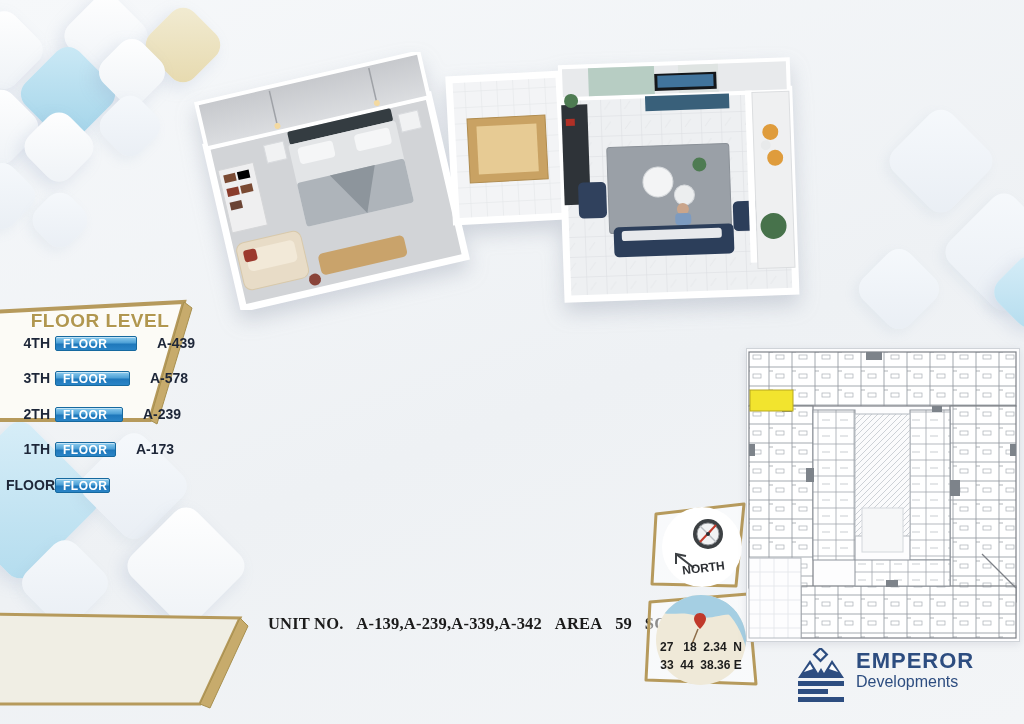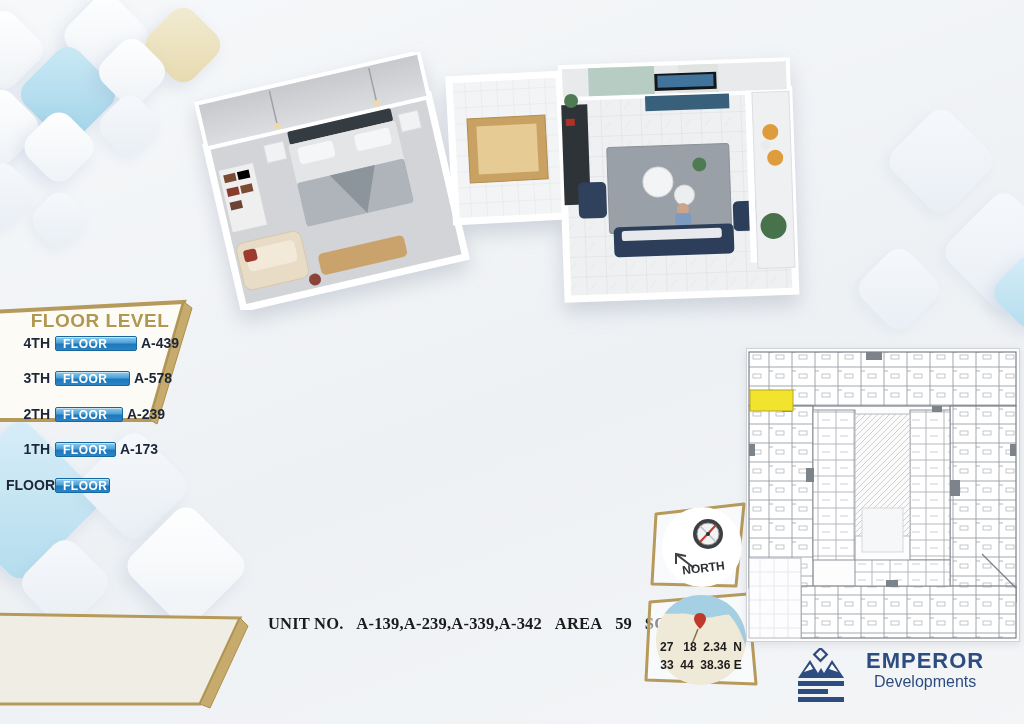--- a/index.html
+++ b/index.html
@@ -24,39 +24,39 @@
   .flm-title{position:absolute;left:16px;top:12px;width:168px;text-align:center;
              font-size:19px;font-weight:bold;letter-spacing:.5px;color:#b1974f;
              text-shadow:0 1px 0 #fff;}
   .flm-rows{position:absolute;left:6px;top:36px;width:190px;}
   .flm-row{display:flex;align-items:flex-end;height:16.5px;margin-bottom:19px;}
   .flm-level{width:44px;text-align:right;font-size:14px;font-weight:bold;color:#1d2638;padding-right:5px;}
   .flm-bar{height:15px;background:linear-gradient(180deg,#8ecdef 0%,#4da0d6 45%,#1f78bb 55%,#2a84c6 100%);
            border:1px solid #16699f;border-radius:2px;color:#fff;font-size:12px;font-weight:bold;
            letter-spacing:.5px;line-height:15px;padding-left:7px;box-sizing:border-box;
            box-shadow:inset 0 1px 0 rgba(255,255,255,.5);}
-  .flm-unit{font-size:14px;font-weight:bold;color:#1d2638;padding-left:4px;}
+  .flm-unit{font-size:14px;font-weight:bold;color:#1d2638;padding-left:20px;}
   
   .resort{position:absolute;left:0;top:604px;width:252px;height:106px;}
   .resort-content{position:absolute;left:14px;top:22px;display:flex;align-items:center;gap:12px;}
   .resort-name{font-size:20px;font-weight:bold;letter-spacing:1.5px;color:#a88c50;}
   
   .unit-info{position:absolute;left:268px;top:614px;width:360px;font-size:16.5px;
              font-weight:bold;color:#1b1b1b;letter-spacing:.2px;white-space:nowrap;}
   .unit-info span{margin-right:8px;font-family:Liberation Serif, serif;}
   
   .badges{position:absolute;left:638px;top:498px;width:126px;height:196px;}
   
   .siteplan{position:absolute;left:746px;top:348px;width:274px;height:294px;
             background:#fdfdfe;box-shadow:0 2px 8px rgba(120,130,150,.18);}
   
-  .dev{position:absolute;left:794px;top:648px;display:flex;align-items:flex-start;gap:18px;}
+  .dev{position:absolute;left:794px;top:648px;display:flex;align-items:flex-start;gap:8px;}
   .dev-texts{display:flex;flex-direction:column;margin-top:2px;}
   .dev-name{font-size:22px;font-weight:bold;color:#2d4d80;letter-spacing:1px;line-height:22px;}
-  .dev-sub{font-size:16px;color:#2d4d80;line-height:19px;text-align:center;}
+  .dev-sub{font-size:16px;color:#2d4d80;line-height:19px;}
 </style>
 </head>
 <body>
 
 <div>
   <div class="dia white" style="left:-28px;top:18px;width:64px;height:64px;"></div>
   <div class="dia white" style="left:72px;top:2px;width:68px;height:68px;"></div>
   <div class="dia beige" style="left:152px;top:14px;width:62px;height:62px;"></div>
   <div class="dia blue" style="left:30px;top:56px;width:76px;height:76px;"></div>
   <div class="dia white" style="left:104px;top:44px;width:56px;height:56px;"></div>

